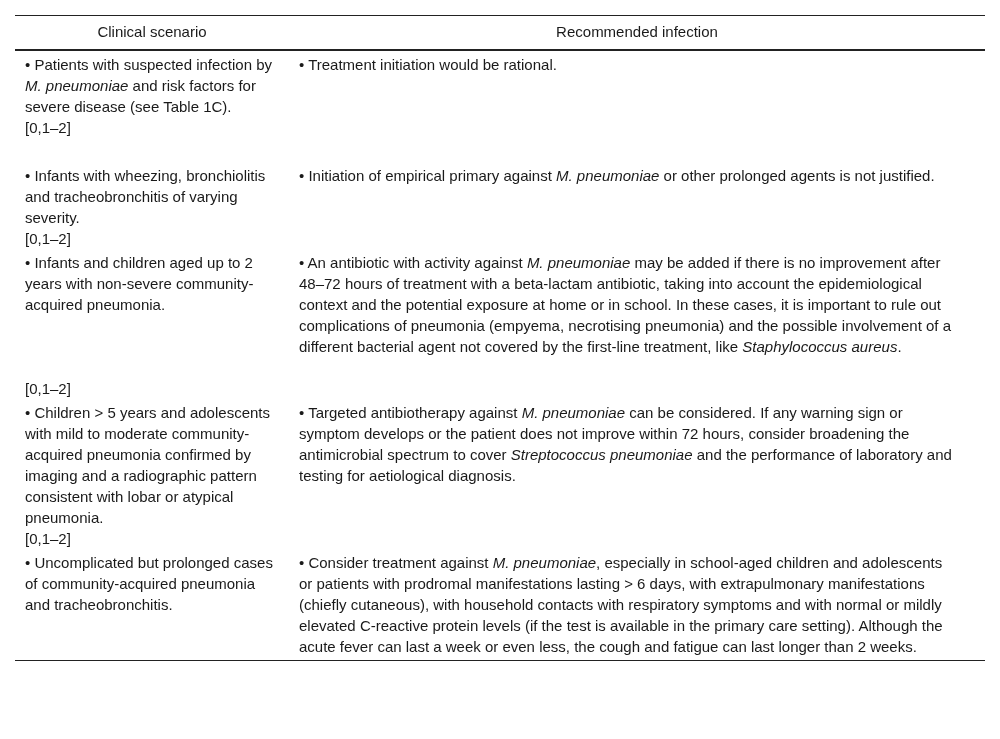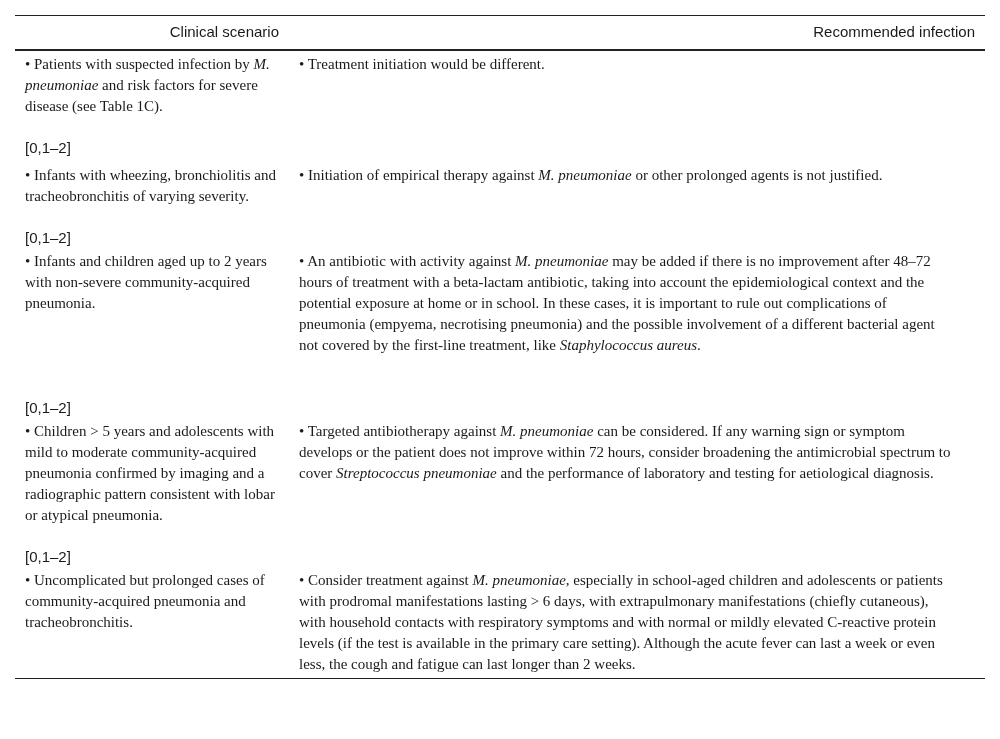--- a/index.html
+++ b/index.html
@@ -7,30 +7,30 @@
     width: 1000px; height: 739px; overflow: hidden;
     font-family: "Liberation Sans", sans-serif;
     font-size: 15px; color: #1a1a1a;
   }
   .wrap { position: absolute; left: 15px; top: 15px; width: 970px; }
   table { border-collapse: collapse; width: 970px; table-layout: fixed; }
   col.c1 { width: 274px; }
   col.c2 { width: 696px; }
   thead tr { border-top: 1px solid #222; border-bottom: 2px solid #222; }
   thead th {
-    font-weight: normal; text-align: right; vertical-align: top;
+    font-weight: normal; text-align: center; vertical-align: top;
     padding: 6px 10px 7px 10px; line-height: 20px;
   }
   tbody td {
     vertical-align: top; padding: 3px 10px 0 10px; line-height: 21px;
   }
   tbody tr.last td { padding-bottom: 3px; }
   tbody tr.last { border-bottom: 1.5px solid #222; }
-  .cell-block { display: block; font-family: Liberation Serif, serif; }
-  .ref { display: block; margin-top: 20px; }
+  .cell-block { display: block; }
+  .ref { display: block; }
   em { font-style: italic; }
   .rec { padding-right: 28px; }
 </style>
 </head>
 <body>
 
 <div class="wrap">
   <table>
     <colgroup>
         <col class="c1">
@@ -43,31 +43,31 @@
       </tr>
     </thead>
     <tbody>
 
       <tr>
         <td style="height:108px">
           <span class="cell-block"><span>• Patients with suspected infection by </span><em>M. pneumoniae</em><span> and risk factors for severe disease (see Table 1C).</span></span>
           <span class="ref">[0,1–2]</span>
         </td>
         <td class="rec">
-          <span class="cell-block"><span>• Treatment initiation would be different.</span></span>
+          <span class="cell-block"><span>• Treatment initiation would be rational.</span></span>
         </td>
       </tr>
 
       <tr>
         <td>
           <span class="cell-block">• Infants with wheezing, bronchiolitis and tracheobronchitis of varying severity.</span>
           <span class="ref">[0,1–2]</span>
         </td>
         <td class="rec">
-          <span class="cell-block"><span>• Initiation of empirical therapy against </span><em>M. pneumoniae</em><span> or other prolonged agents is not justified.</span></span>
+          <span class="cell-block"><span>• Initiation of empirical primary against </span><em>M. pneumoniae</em><span> or other prolonged agents is not justified.</span></span>
         </td>
       </tr>
 
       <tr>
         <td>
           <span class="cell-block" style="min-height:126px">• Infants and children aged up to 2 years with non-severe community-acquired pneumonia.</span>
           <span class="ref">[0,1–2]</span>
         </td>
         <td class="rec">
           <span class="cell-block"><span>• An antibiotic with activity against </span><em>M. pneumoniae</em><span> may be added if there is no improvement after 48–72 hours of treatment with a beta-lactam antibiotic, taking into account the epidemiological context and the potential exposure at home or in school. In these cases, it is important to rule out complications of pneumonia (empyema, necrotising pneumonia) and the possible involvement of a different bacterial agent not covered by the first-line treatment, like </span><em>Staphylococcus aureus</em><span>.</span></span>

